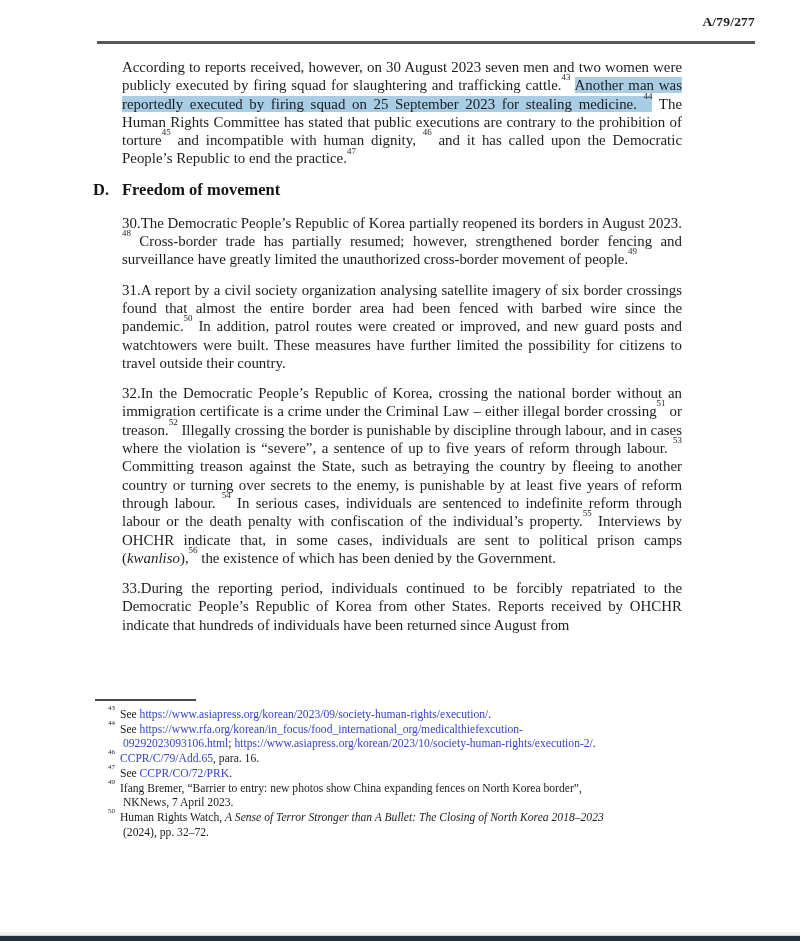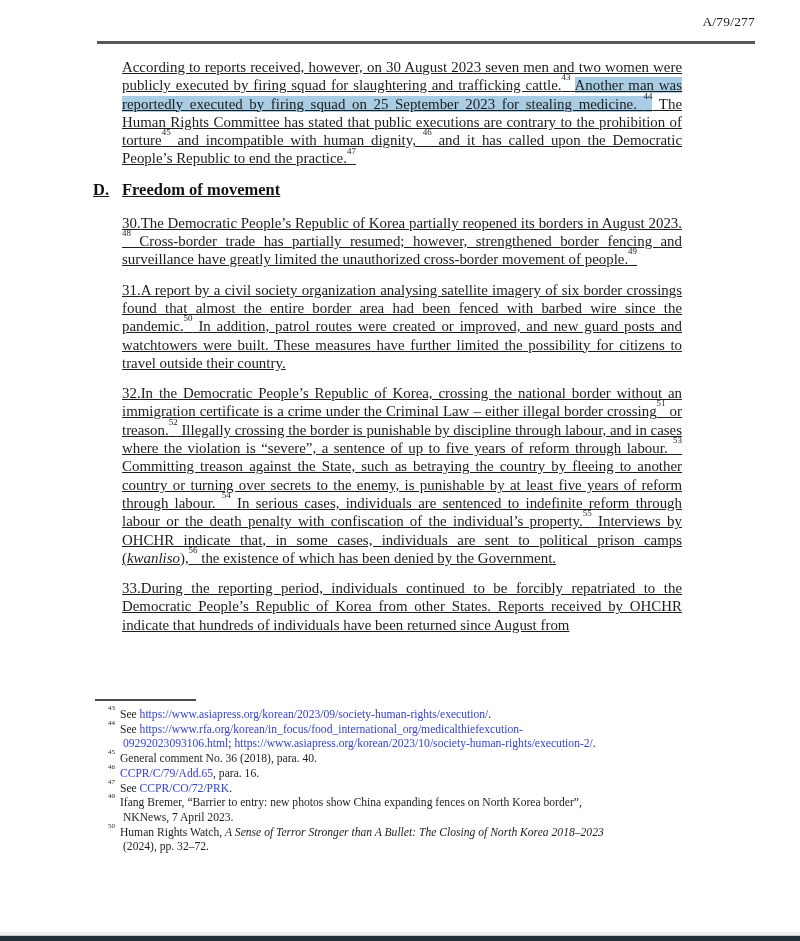--- a/index.html
+++ b/index.html
@@ -6,29 +6,29 @@
   html,body { background:#ffffff; }
   body {
     width:800px; height:941px; position:relative; overflow:hidden;
     font-family:"Liberation Serif", serif;
     color:var(--text, #1d1d1d);
   }
   .page { position:relative; width:800px; height:941px; }
 
   .doc-symbol {
     position:absolute; top:14px; right:45px;
-    font-weight:normal; font-size:13.5px; letter-spacing:.2px;
+    font-weight:bold; font-size:13.5px; letter-spacing:.2px;
   }
   .header-rule {
     position:absolute; top:41px; left:97px; width:658px; height:3px;
     background:var(--rule, #57585a);
   }
 
   .content {
-    position:absolute; top:58px; left:122px; width:560px;text-decoration:underline;
+    position:absolute; top:58px; left:122px; width:560px;
   }
   .body-para {
     font-size:14.9px; line-height:18.3px; text-align:justify;
     margin-bottom:12px;
   }
   .p-num { }
   sup {
     font-size:.6em; line-height:0; position:relative; top:-.45em;
   }
   .hl { background:var(--highlight, #a9cde5); }
@@ -85,21 +85,20 @@
 
     <p class="body-para"><span class="p-num">33.</span><span class="p-text">During the reporting period, individuals continued to be forcibly repatriated to the Democratic People’s Republic of Korea from other States. Reports received by OHCHR indicate that hundreds of individuals have been returned since August from</span></p>
 
   </div>
 
   <div class="fn-sep"></div>
 
   <div class="footnotes">
     <div class="footnote"><sup class="fn-num">43</sup><span class="fn-text">See <span class="link">https://www.asiapress.org/korean/2023/09/society-human-rights/execution/</span>.</span></div>
     <div class="footnote"><sup class="fn-num">44</sup><span class="fn-text">See <span class="link">https://www.rfa.org/korean/in_focus/food_international_org/medicalthiefexcution-09292023093106.html</span>; <span class="link">https://www.asiapress.org/korean/2023/10/society-human-rights/execution-2/</span>.</span></div>
-    <div class="footnote"><sup class="fn-num">45</sup><span class="fn-text">General comment No. 36 (2018), para. 40.</span></div>
     <div class="footnote"><sup class="fn-num">46</sup><span class="fn-text"><span class="link">CCPR/C/79/Add.65</span>, para. 16.</span></div>
     <div class="footnote"><sup class="fn-num">47</sup><span class="fn-text">See <span class="link">CCPR/CO/72/PRK</span>.</span></div>
     <div class="footnote"><sup class="fn-num">49</sup><span class="fn-text">Ifang Bremer, “Barrier to entry: new photos show China expanding fences on North Korea border”, NKNews, 7 April 2023.</span></div>
     <div class="footnote"><sup class="fn-num">50</sup><span class="fn-text">Human Rights Watch, <i>A Sense of Terror Stronger than A Bullet: The Closing of North Korea 2018–2023</i> (2024), pp. 32–72.</span></div>
   </div>
 
   <div class="bottom-edge"></div>
 
 </div>
 

